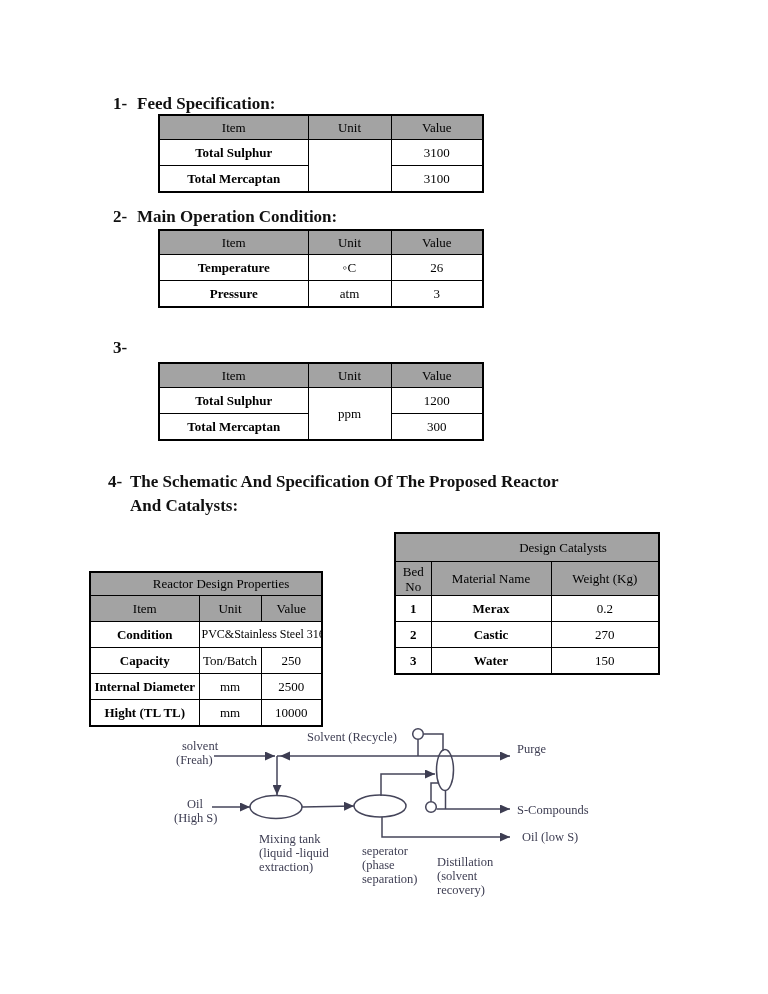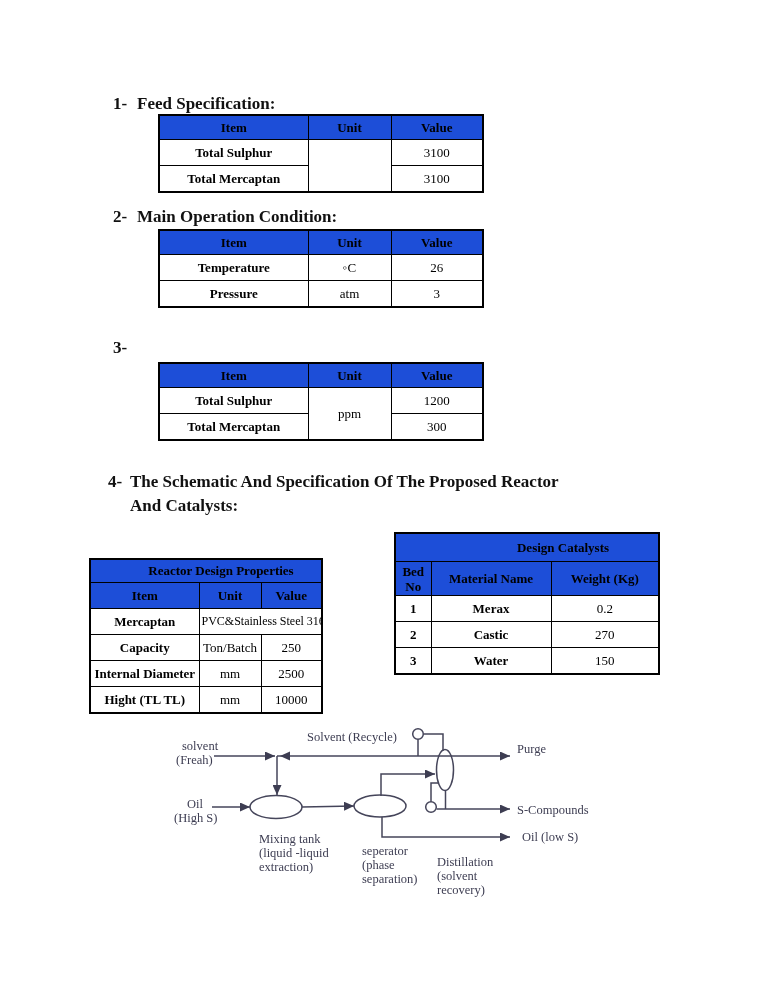--- a/index.html
+++ b/index.html
@@ -15,21 +15,21 @@
   .heading .txt{white-space:pre-line;}
   table.t{
     position:absolute;border-collapse:collapse;table-layout:fixed;
     font-size:13px;color:#000;
   }
   table.t td,table.t th{
     border:1px solid #000;padding:0 2px;text-align:center;vertical-align:middle;
     overflow:hidden;white-space:nowrap;
   }
   table.t{border:2px solid #000;}
-  .hd{background:#1d4ed8;font-weight:bold;margin-top:23px;}
+  .hd{background:#a3a3a3;font-weight:normal;margin-top:23px;}
   .b{font-weight:bold;margin-top:24px;}
   .n{font-weight:normal;}
   .left{text-align:left;padding-left:7px;}
   .small{font-size:12px;font-family:Liberation Serif, serif;}
   tr.rh23 td,tr.rh23 th{height:23px;}
   tr.rh25 td,tr.rh25 th{height:25px;}
   tr.rh22 td,tr.rh22 th{height:22px;}
   tr.rh27 td,tr.rh27 th{height:27px;}
   tr.rh33 td,tr.rh33 th{height:33px;white-space:normal;line-height:15px;}
   .title-reactor{padding-left:32px !important;}
@@ -128,37 +128,37 @@
     </tr>
   </tbody>
     </table>
 
   <div class="heading h4" style="left:108px;top:470px;width:560px;">
     <span class="num">4-</span>
     <span class="txt">The Schematic And Specification Of The Proposed Reactor
 And Catalysts:</span>
   </div>
 
-  <table class="t" style="left:89px;top:558px;width:232px;">
+  <table class="t" style="left:89px;top:571px;width:232px;">
     <colgroup>
         <col style="width:109px">
         <col style="width:62px">
         <col style="width:61px">
       </colgroup>
     <tbody>
         <tr class="rh22">
       <th class="hd title-reactor" colspan="3">Reactor Design Properties</th>
     </tr>
     <tr class="rh25">
       <th class="hd">Item</th>
       <th class="hd">Unit</th>
       <th class="hd">Value</th>
     </tr>
     <tr class="rh25">
-      <td class="b">Mercaptan</td>
+      <td class="b">Condition</td>
       <td colspan="2" class="n small">PVC&amp;Stainless Steel 316</td>
     </tr>
     <tr class="rh25">
       <td class="b">Capacity</td>
       <td class="n">Ton/Batch</td>
       <td class="n">250</td>
     </tr>
     <tr class="rh25">
       <td class="b">Internal Diameter</td>
       <td class="n">mm</td>

